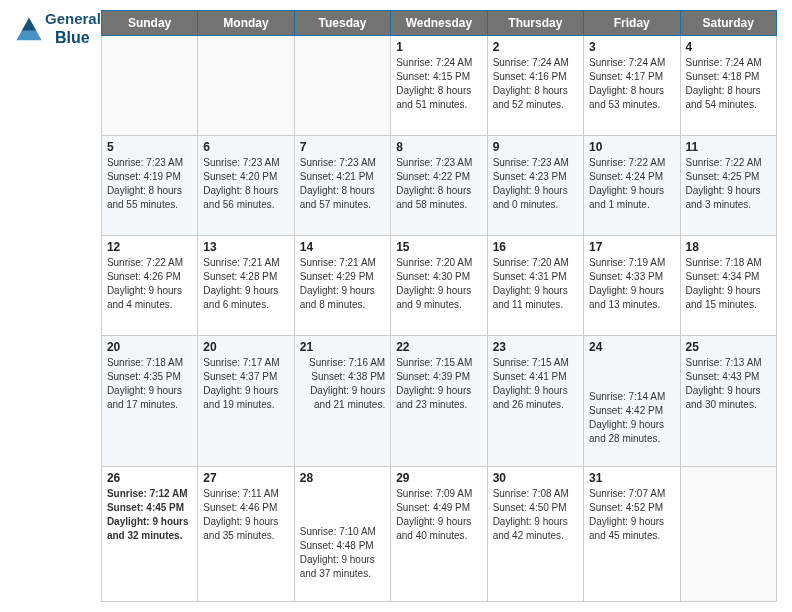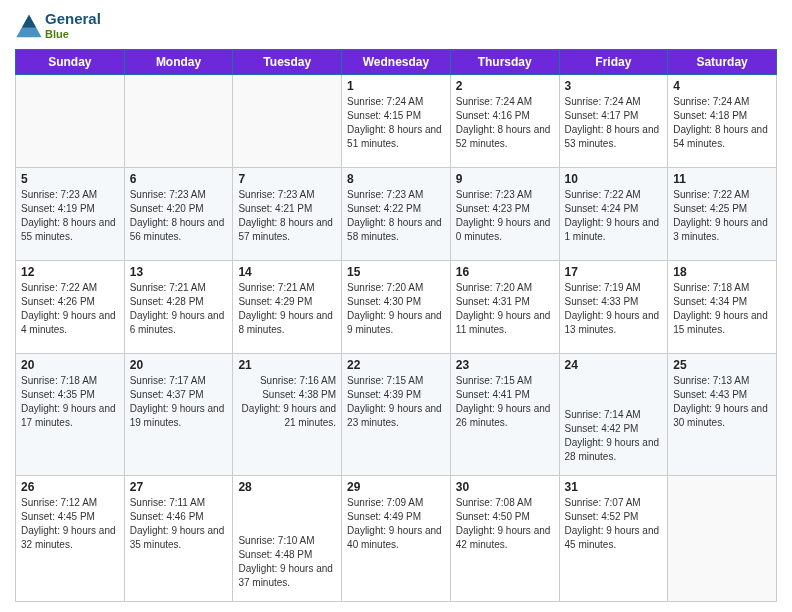--- a/index.html
+++ b/index.html
@@ -8,21 +8,21 @@
       background: #fff;
       width: 792px;
       height: 612px;
       overflow: hidden;
     }
     .page {
       width: 792px;
       height: 612px;
       padding: 10px 15px 10px 15px;
       display: flex;
-      flex-direction: column;
+      flex-direction: row;
     }
     .header {
       display: flex;
       justify-content: space-between;
       align-items: flex-start;
       margin-bottom: 8px;
     }
     .logo-area {
       display: flex;
       align-items: center;
@@ -45,21 +45,21 @@
       color: #444;
     }
     .calendar {
       flex: 1;
       border: 1px solid #ccc;
       border-collapse: collapse;
       width: 100%;
       table-layout: fixed;
     }
     .calendar thead th {
-      background: #6d28d9;
+      background: #737373;
       color: #fff;
       font-size: 12px;
       font-weight: bold;
       text-align: center;
       padding: 5px 2px;
       border: 1px solid #1a6fa3;
     }
     .calendar tbody td {
       border: 1px solid #ccc;
       vertical-align: top;
@@ -95,21 +95,21 @@
   <div class="header">
     <div class="logo-area">
       <svg class="logo-icon" viewBox="0 0 40 40">
         <rect x="0" y="0" width="40" height="40" fill="white"></rect>
 
         <polygon points="20,4 38,36 2,36" fill="#2980b9" opacity="0.85"></polygon>
         <polygon points="20,4 30,22 10,22" fill="#1a5276"></polygon>
       </svg>
       <div>
         <div style="font-size:15px;font-weight:bold;color:#1a5276;line-height:1.2;">General</div>
-        <div style="font-size:11px;font-weight:bold;color:#4d7c0f;line-height:1.2;">Blue</div>
+        <div style="font-size:16px;font-weight:bold;color:#0c4a6e;line-height:1.2;margin-left:10px;">Blue</div>
       </div>
     </div>
     <div class="title-area">
       <div class="month-title"></div>
       <div class="location-title"></div>
     </div>
   </div>
 
   <table class="calendar">
     <thead>
@@ -281,21 +281,21 @@
           <td>
             <span class="day-number">25</span>
             <div class="day-info" style="white-space: pre-line;">Sunrise: 7:13 AM
 Sunset: 4:43 PM
 Daylight: 9 hours and 30 minutes.</div>
           </td>
         </tr>
         <tr>
           <td>
             <span class="day-number">26</span>
-            <div class="day-info" style="white-space: pre-line;">Sunrise: 7:12 AM
+            <div class="day-info" style="white-space: pre-line; font-weight: bold;">Sunrise: 7:12 AM
 Sunset: 4:45 PM
 Daylight: 9 hours and 32 minutes.</div>
           </td>
           <td>
             <span class="day-number">27</span>
             <div class="day-info" style="white-space: pre-line;">Sunrise: 7:11 AM
 Sunset: 4:46 PM
 Daylight: 9 hours and 35 minutes.</div>
           </td>
           <td>

